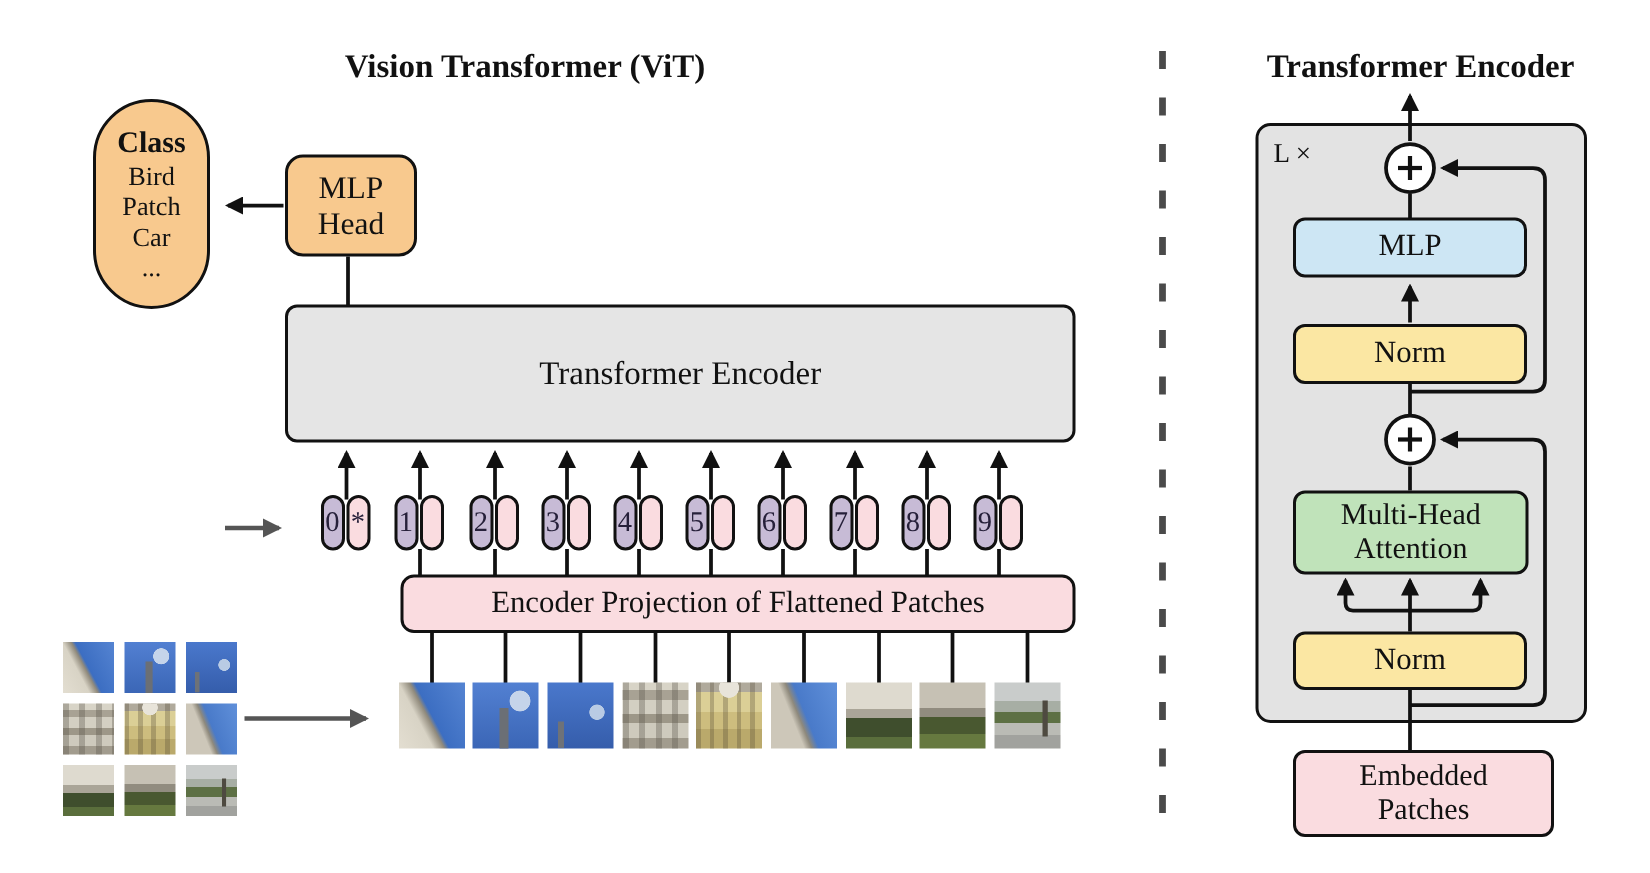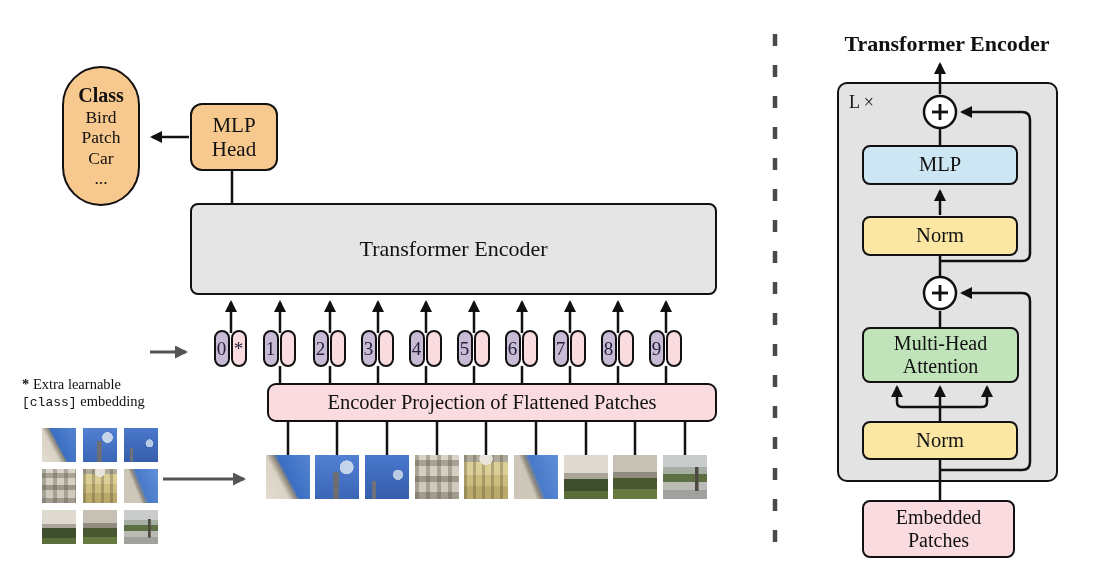--- a/index.html
+++ b/index.html
@@ -20,21 +20,21 @@
                background:var(--box_gray);font-size:22px;}
   .proj-box{left:267px;top:383px;width:450px;height:39px;border-radius:9px;
             background:var(--patch_pink);font-size:20.5px;}
   .gray-panel{left:837px;top:82px;width:221px;height:400px;border-radius:10px;
               background:#e3e3e3;}
   .blk{font-size:20.5px;}
   .mlp-box{left:862px;top:145px;width:156px;height:40px;border-radius:8px;background:var(--mlp_blue);}
   .norm1-box{left:862px;top:216px;width:156px;height:40px;border-radius:8px;background:var(--norm_yellow);}
   .mha-box{left:862px;top:327px;width:157px;height:56px;border-radius:8px;background:var(--attention_green);font-size:20px;}
   .norm2-box{left:862px;top:421px;width:156px;height:39px;border-radius:8px;background:var(--norm_yellow);}
-  .embedded-box{left:862px;top:500px;width:153px;height:58px;border-radius:8px;background:var(--patch_pink);font-size:20px;}
+  .embedded-box{left:862px;top:500px;width:174px;height:58px;border-radius:8px;background:var(--patch_pink);font-size:20px;}
   .lx{position:absolute;left:849px;top:92px;font-size:18px;}
   
   .emb-label{position:absolute;left:8px;top:331px;width:146px;text-align:center;
              font-weight:bold;font-size:16px;line-height:1.1;}
   .footnote{position:absolute;left:22px;top:376px;width:165px;font-size:14.5px;line-height:1.2;}
   .footnote .mono{font-family:"Liberation Mono","DejaVu Sans Mono",monospace;font-size:13px;}
   .footnote .star{font-weight:bold;}
   
   .token{position:absolute;top:330px;display:flex;gap:1px;z-index:3;}
   .pill{width:16px;height:37px;border:2px solid #111;border-radius:8.5px;box-sizing:border-box;
@@ -158,41 +158,36 @@
         <line x1="940" y1="104" x2="940" y2="120" stroke-width="2.8"></line>
       </g>
       <g>
         <circle cx="940" cy="293" r="16" fill="#fff"></circle>
         <line x1="932" y1="293" x2="948" y2="293" stroke-width="2.8"></line>
         <line x1="940" y1="285" x2="940" y2="301" stroke-width="2.8"></line>
       </g>
     </g>
   </svg>
 
+  <div class="title z3" style="left:200px;top:31px;width:300px;">Vision Transformer (ViT)</div>
 
   <div class="box class-bubble z3">
     <div class="head">Class</div>
     <div>Bird</div>
     <div>Patch</div>
     <div>Car</div>
     <div>...</div>
   </div>
 
   <div class="box mlp-head z3">
     <div>MLP</div>
     <div>Head</div>
   </div>
 
 
-  <div class="footnote z3">
-    <div><span class="star">*</span>
-      <span>Extra learnable</span></div>
-    <div><span class="mono">[class]</span>
-      <span>embedding</span></div>
-  </div>
 
   <div class="abs z3" style="inset:0;pointer-events:none;">
       <div class="token" style="left: 213.5px;">
         <div class="pill purple">0</div>
         <div class="pill pink">*</div>
       </div>
       <div class="token" style="left: 262.5px;">
         <div class="pill purple">1</div>
         <div class="pill pink"></div>
       </div>

